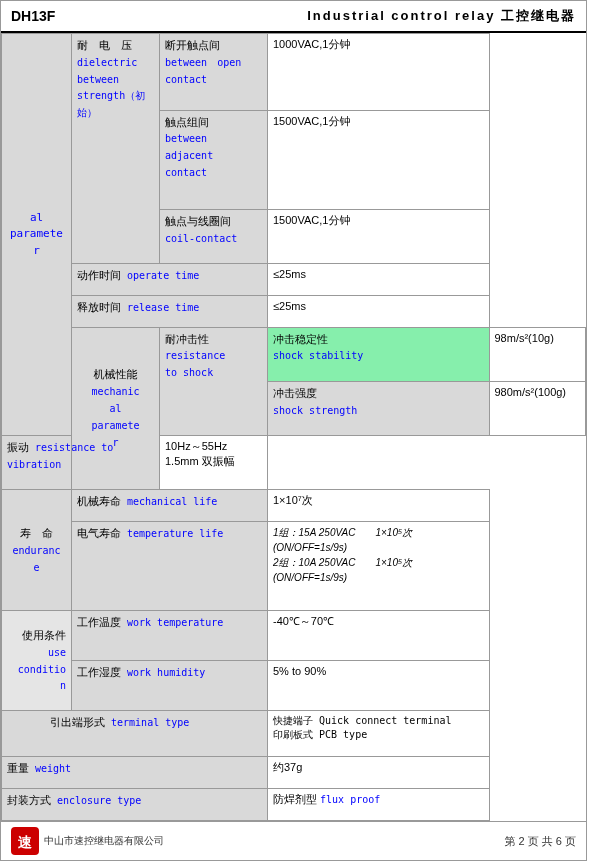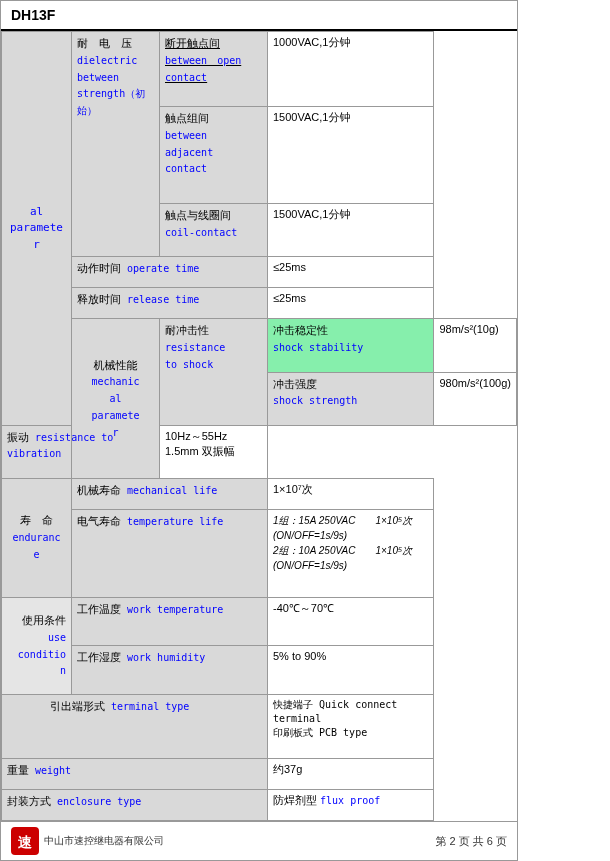--- a/index.html
+++ b/index.html
@@ -5,21 +5,21 @@
     * { margin: 0; padding: 0; box-sizing: border-box; }
     body {
       font-family: Arial, sans-serif;
       font-size: 12px;
       background: #fff;
       width: 610px;
       min-height: 861px;
       position: relative;
     }
     .page {
-      width: 518px;
+      width: 587px;
       min-height: 861px;
       border: 1px solid #999;
       display: flex;
       flex-direction: column;
     }
     .header {
       display: flex;
       justify-content: space-between;
       align-items: center;
       padding: 6px 10px;
@@ -80,36 +80,37 @@
       font-size: 11px;
       color: #333;
     }
   </style>
 </head>
 <body>
 
 <div class="page">
   <div class="header">
     <span class="header-model">DH13F</span>
+    <span class="header-title">Industrial  control  relay 工控继电器</span>
   </div>
 
   <table>
     <tbody>
 
       <tr>
         <td class="label-cell" rowspan="7" style="width:70px; background:#d9d9d9; text-align:center; vertical-align:middle;">
           <div style="font-size:11px; color:#00f; font-family:monospace; white-space:pre; line-height:1.5;">al
 paramete
 r</div>
         </td>
         <td class="label-cell" rowspan="3" style="width:88px; background:#d9d9d9; vertical-align:top;">
           <span class="zh">耐　电　压</span><br>
           <span class="en">dielectric<br>between<br>strength（初<br>始）</span>
         </td>
-        <td class="label-cell" style="width:108px; background:#d9d9d9;text-decoration:underline;">
+        <td class="label-cell" style="width:108px; background:#d9d9d9;">
           <span class="zh">断开触点间</span><br>
           <span class="en">between　open<br>contact</span>
         </td>
         <td class="val">1000VAC,1分钟</td>
       </tr>
       <tr>
         <td class="label-cell" style="background:#d9d9d9;">
           <span class="zh">触点组间</span><br>
           <span class="en">between　adjacent<br>contact</span>
         </td>

